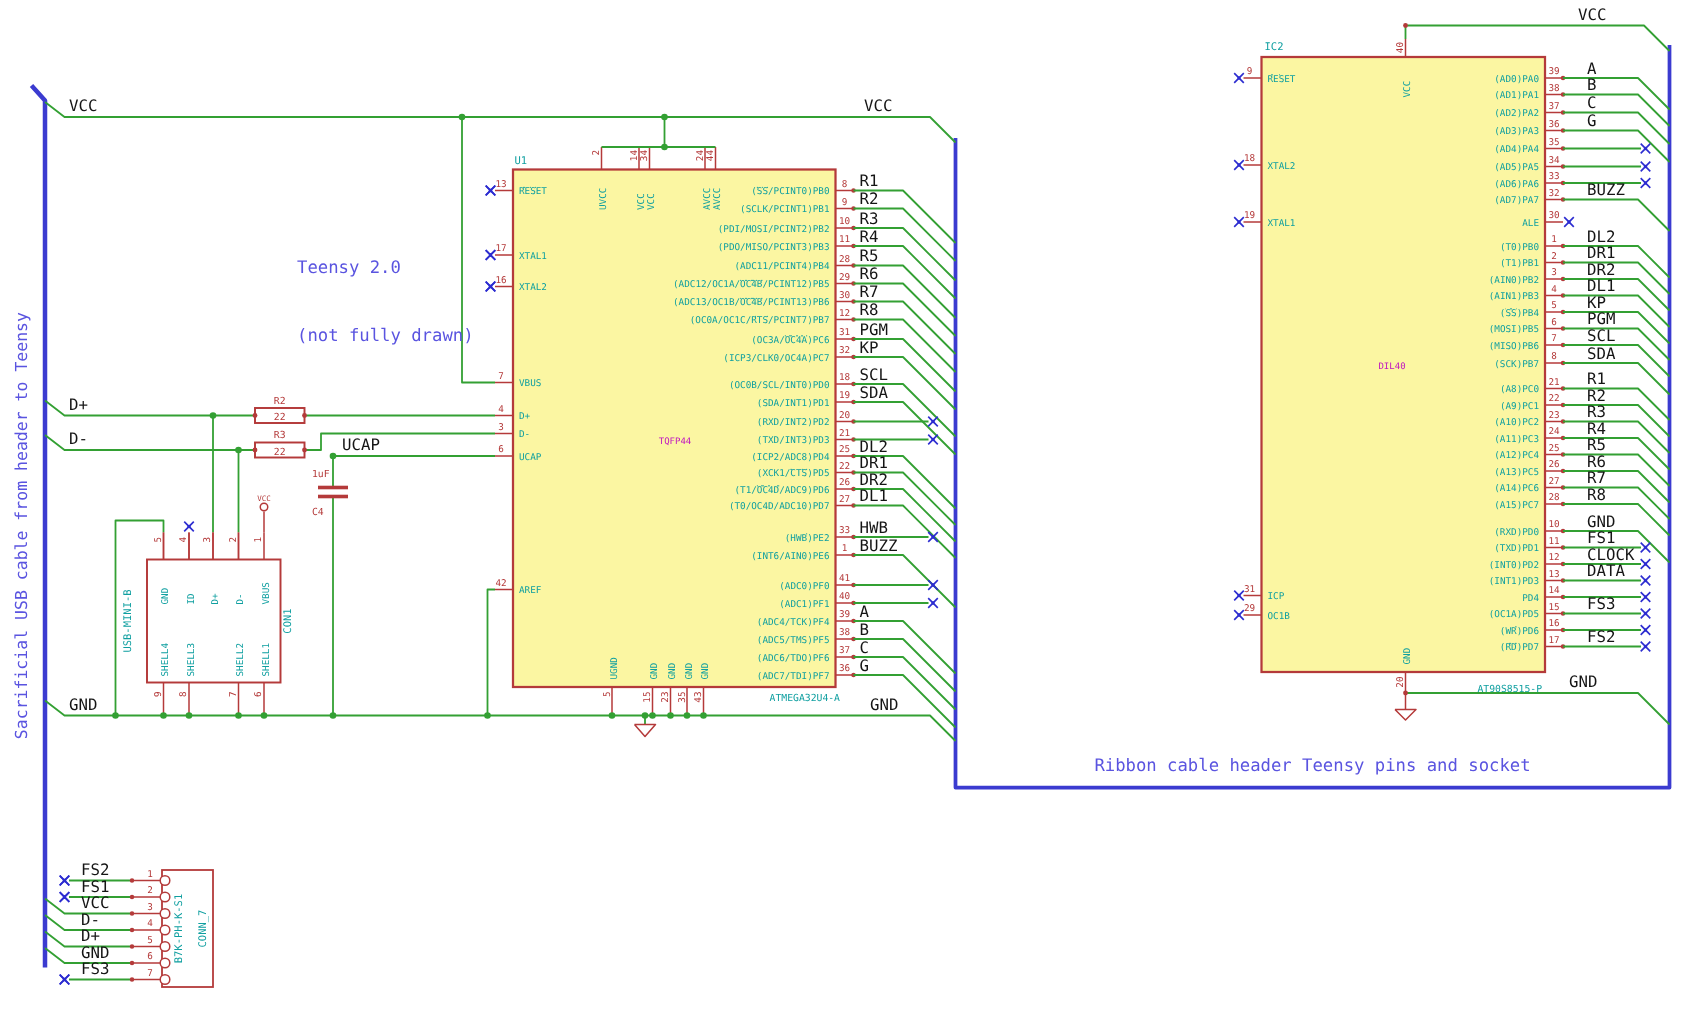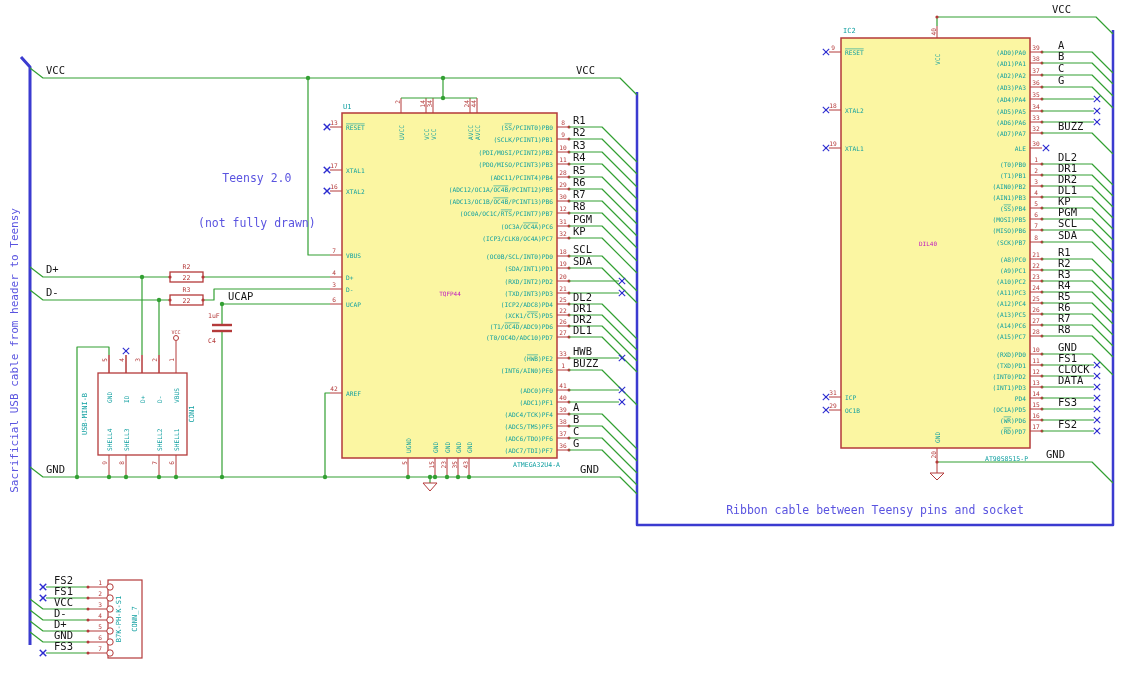--- a/index.html
+++ b/index.html
@@ -727,19 +727,19 @@
         <text x="228" y="300" font-size="10.5" fill="#151515" text-anchor="start"><tspan>UCAP</tspan></text>
         <text x="1052" y="13" font-size="10.5" fill="#151515" text-anchor="start"><tspan>VCC</tspan></text>
         <text x="1046" y="458" font-size="10.5" fill="#151515" text-anchor="start"><tspan>GND</tspan></text>
       </g>
     </svg>
 
   <div class="vnote">
     <span>Sacrificial USB cable from header to Teensy</span>
   </div>
 
-  <div class="note" style="left:198px;top:141px;text-align:center;">
+  <div class="note" style="left:198px;top:141px;">
     <div>Teensy 2.0</div>
     <div>(not fully drawn)</div>
   </div>
 
-  <div class="ribbon">Ribbon cable between Teensy pins and socket</div>
+  <div class="ribbon">Ribbon cable header Teensy pins and socket</div>
 </div>
 
 </body></html>

